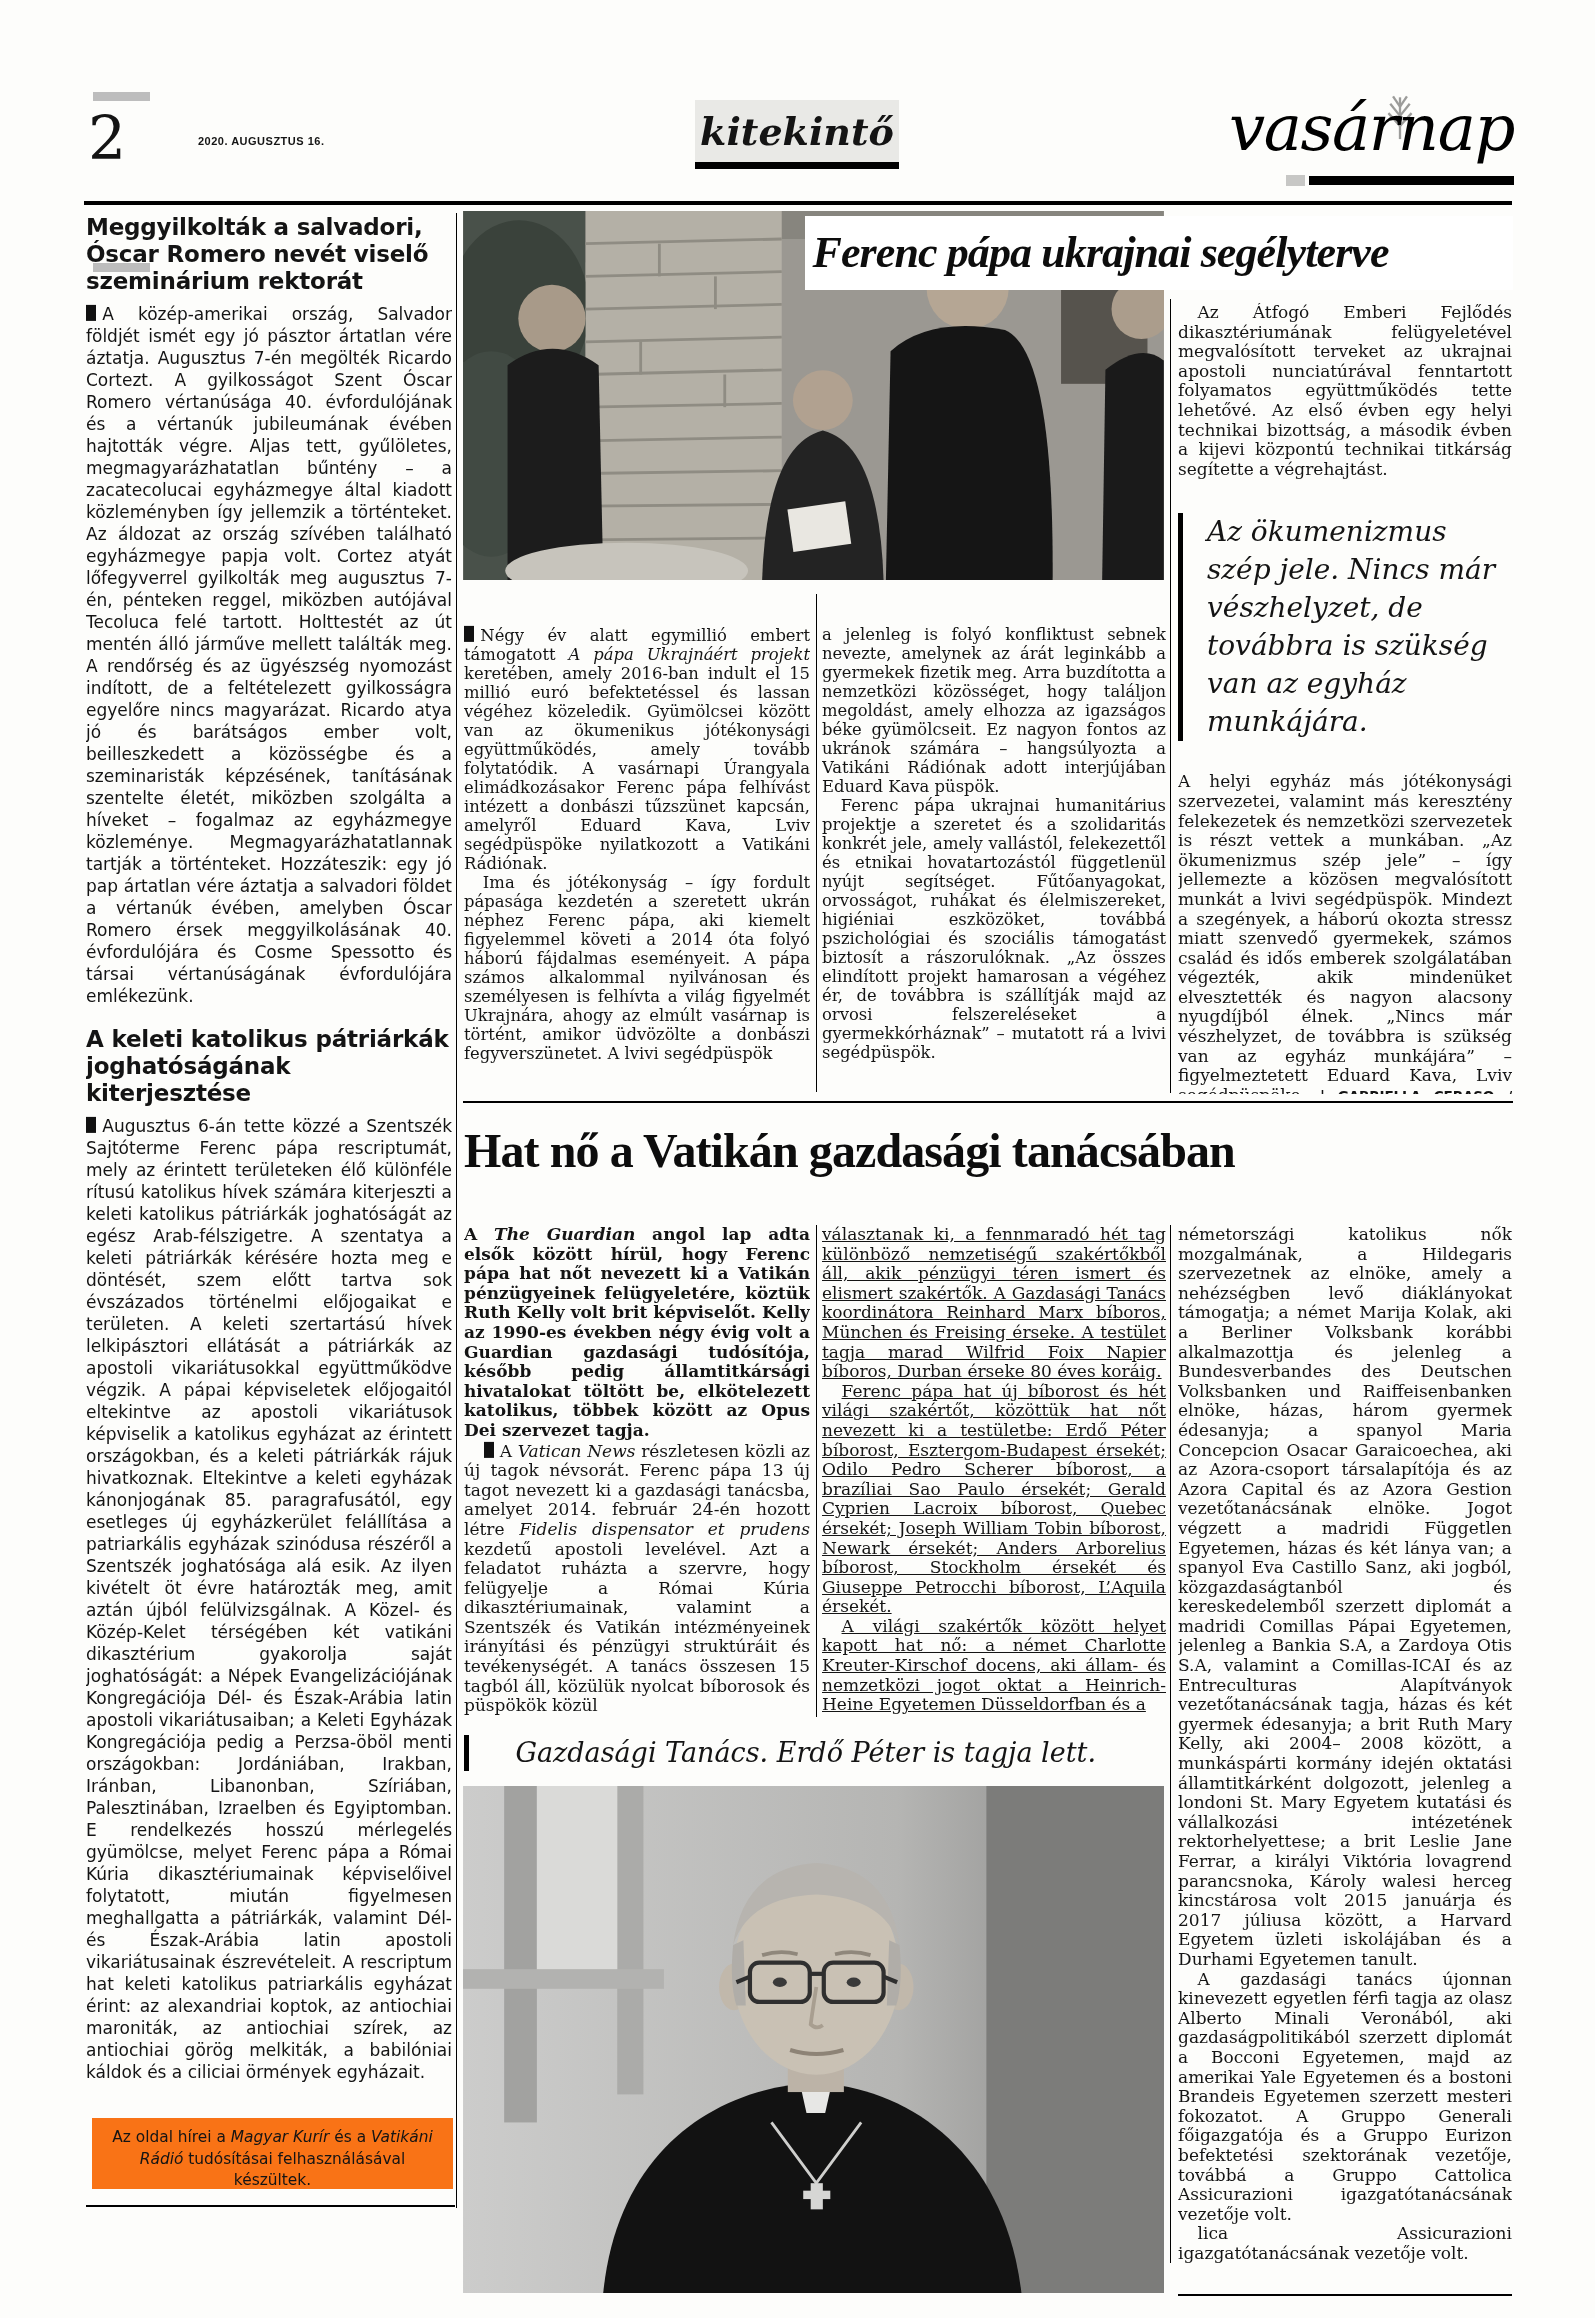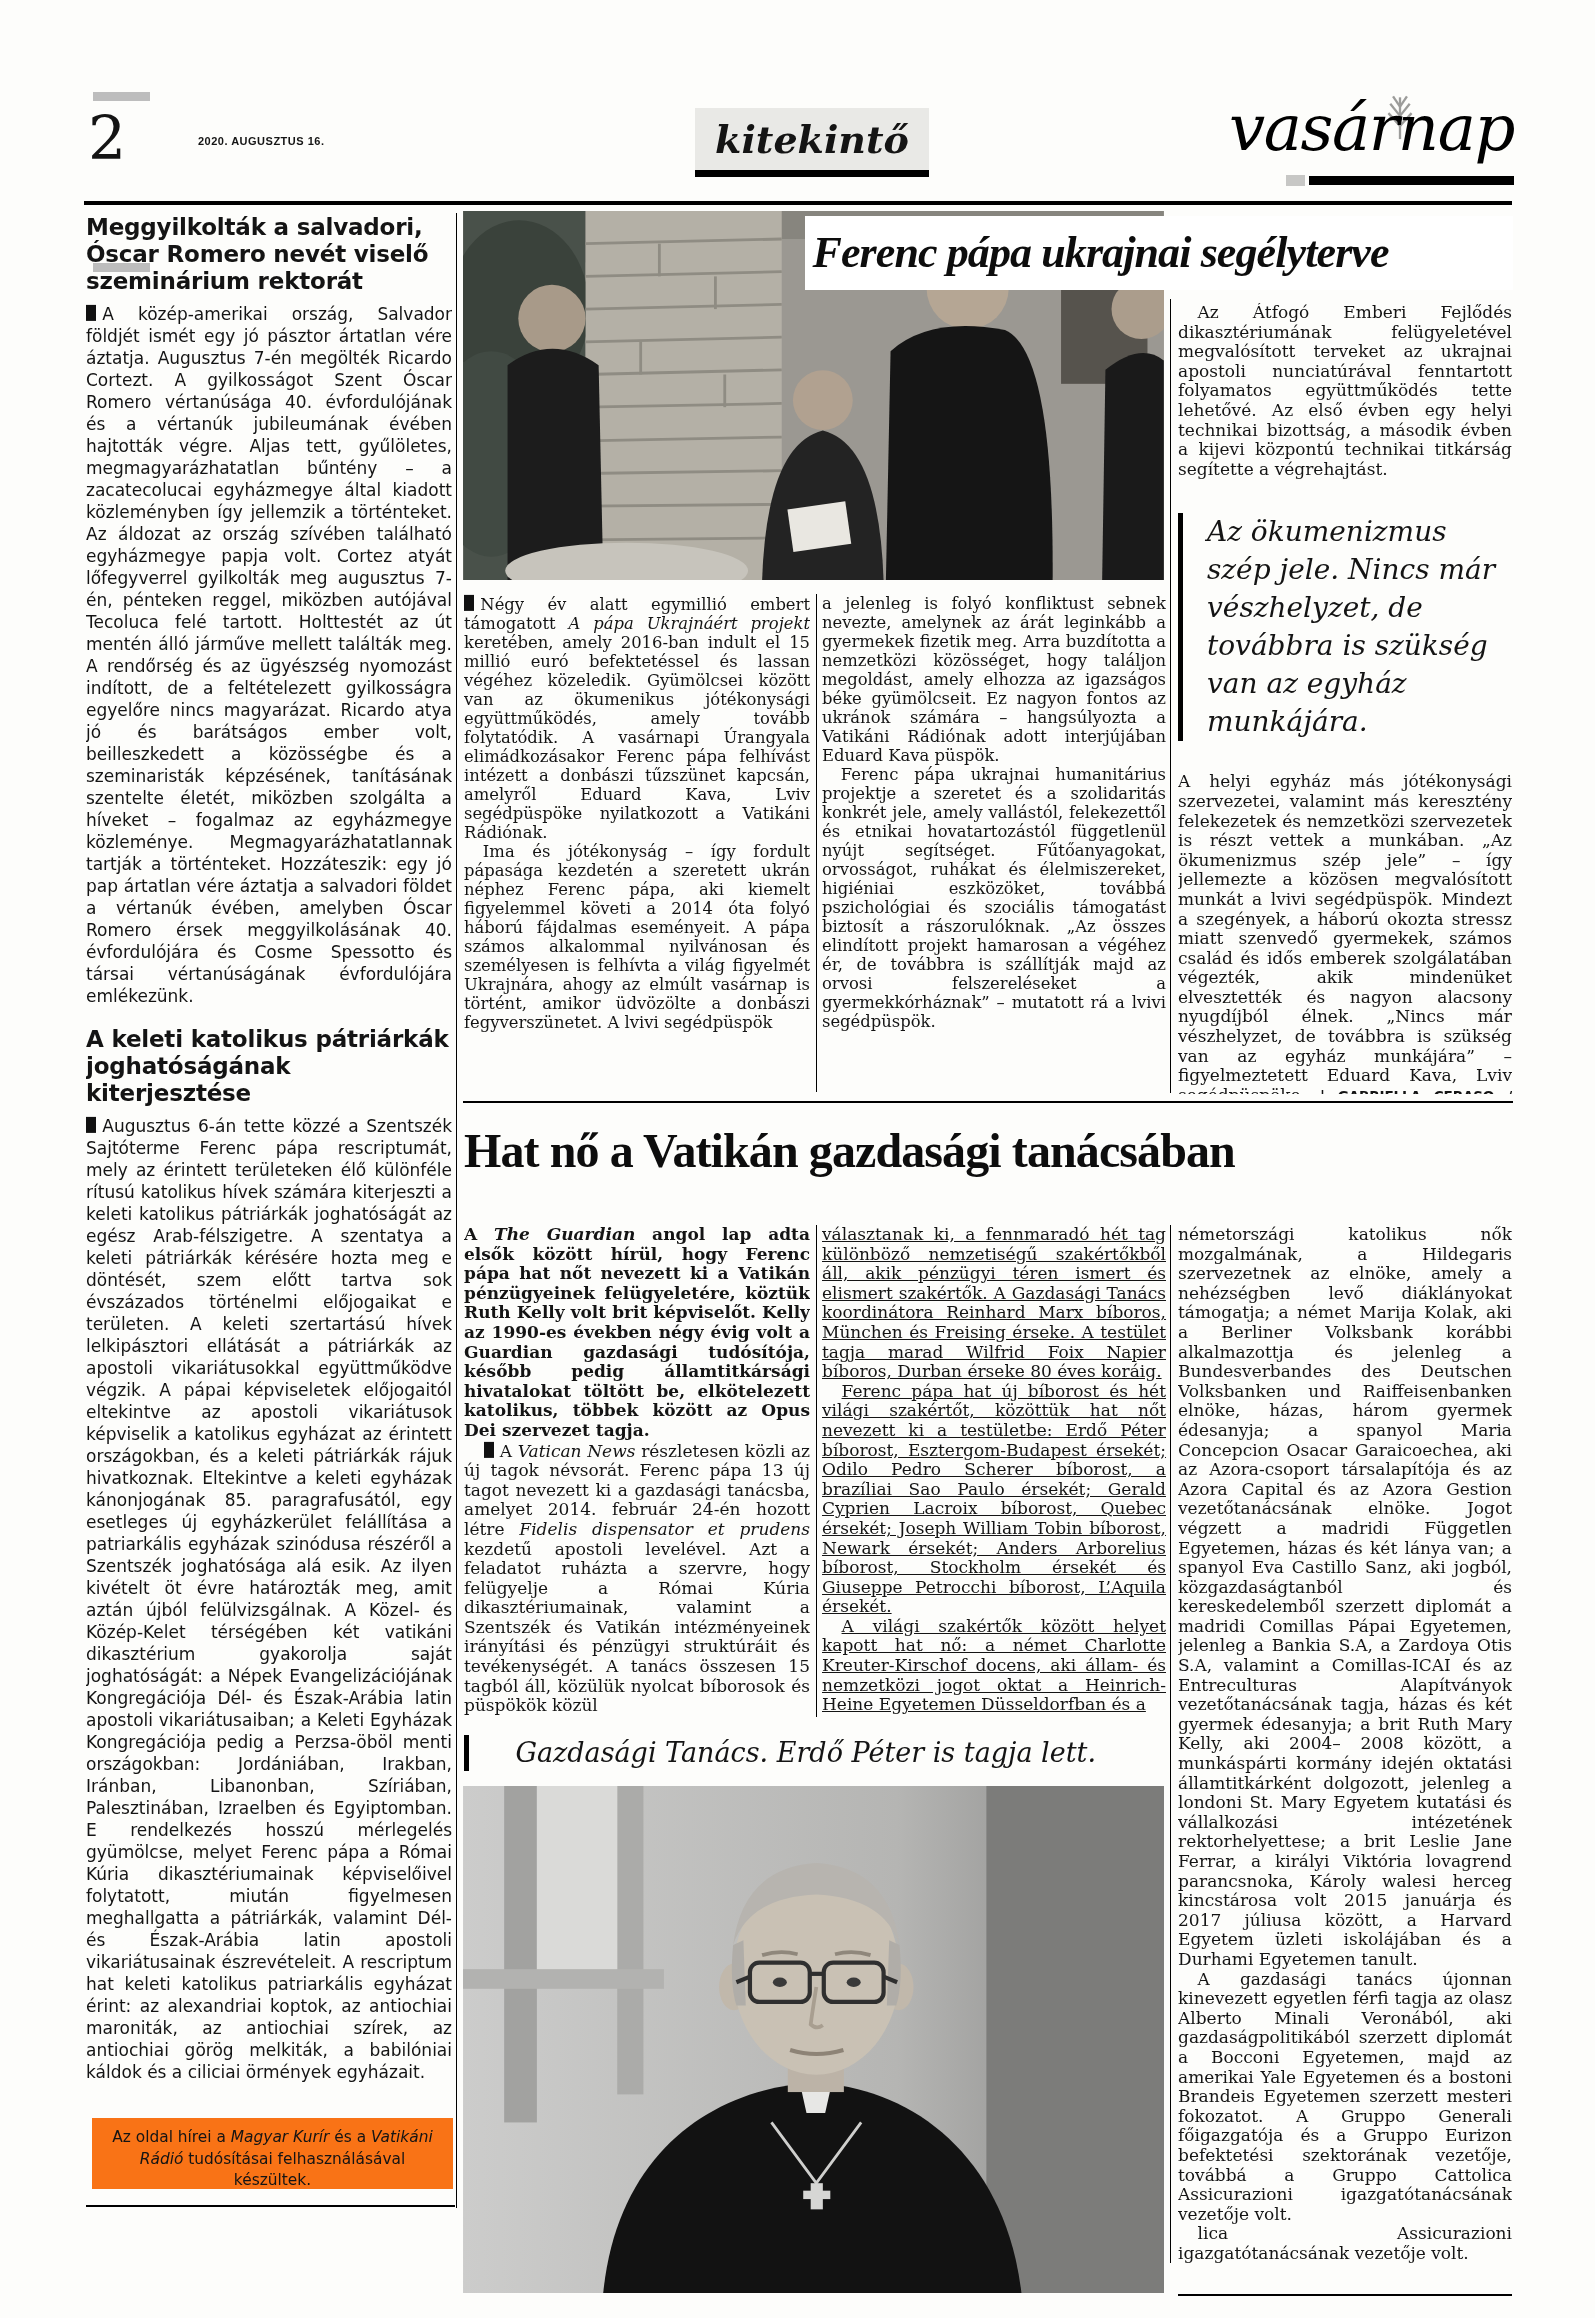--- a/index.html
+++ b/index.html
@@ -25,42 +25,42 @@
   .kbox span{font-family:"DejaVu Serif",serif;font-style:italic;font-weight:700;font-size:38px;}
   .masthead{font-family:"DejaVu Serif",serif;font-style:italic;font-size:64px;line-height:1;letter-spacing:-1.4px;color:#000;}
   .rule{background:#000;}
   
   .col1{font-size:17px;line-height:22px;}
   .ltitle{font-weight:700;font-size:23px;line-height:27px;text-align:left;margin:0 0 7.5px 0;letter-spacing:-0.2px;}
   .ltitle2{margin-top:19.6px;}
   .graynote{background:#f97316;font-size:15.4px;line-height:21.5px;text-align:center;padding:9.3px 18.7px;box-sizing:border-box;}
   .graynote .para{text-align:center;}
   
-  .bodytext{font-size:16.4px;line-height:19px;}
+  .bodytext{font-size:16.4px;line-height:19px;margin-top:31px;}
   .bodytext2{font-size:17px;line-height:19.6px;}
   .hband{background:#fff;display:flex;align-items:center;}
   .h1{font-size:44px;letter-spacing:-0.9px;white-space:nowrap;line-height:1;font-style:italic;}
   .h2{font-size:48px;letter-spacing:-0.9px;white-space:nowrap;line-height:1;}
   .pullquote{border-left:5.1px solid #000;padding-left:24px;margin:34px 0 31px 0;font-style:italic;font-size:28px;line-height:38px;text-align:left;font-family:"DejaVu Serif",serif;}
   .caption{display:flex;align-items:center;gap:28px;}
   .capbar{width:4.7px;height:36px;background:#000;margin-right:18.7px;flex:none;}
   .captext{font-family:"DejaVu Serif",serif;font-style:italic;font-size:27px;line-height:1.1;}
   .clip{overflow:hidden;}
 </style>
 </head>
 <body>
 
 <div class="page">
 
   <div class="abs regbar" style="left:93px;top:92px;width:57px;height:9.3px;"></div>
   <div class="abs pagenum" style="left:88px;top:108px;">2</div>
   <div class="abs regbar" style="left:93px;top:263px;width:57px;height:9.3px;"></div>
   <div class="abs sans date" style="left:198px;top:135px;">2020. AUGUSZTUS 16.</div>
 
-  <div class="abs kbox" style="left:695px;top:108px;width:234px;height:62px;">
+  <div class="abs kbox" style="left:695px;top:100px;width:204px;height:62px;">
     <span>kitekintő</span>
   </div>
 
   <svg class="abs" style="left:1379px;top:89px;" width="42" height="51" viewBox="0 0 90 110">
     <g stroke="#9c9c9a" stroke-width="5" fill="none">
       <line x1="45" y1="108" x2="45" y2="18"></line>
       <line x1="45" y1="80" x2="20" y2="52"></line>
         <line x1="45" y1="80" x2="70" y2="52"></line>
       <line x1="45" y1="58" x2="24" y2="32"></line>
         <line x1="45" y1="58" x2="66" y2="32"></line>

